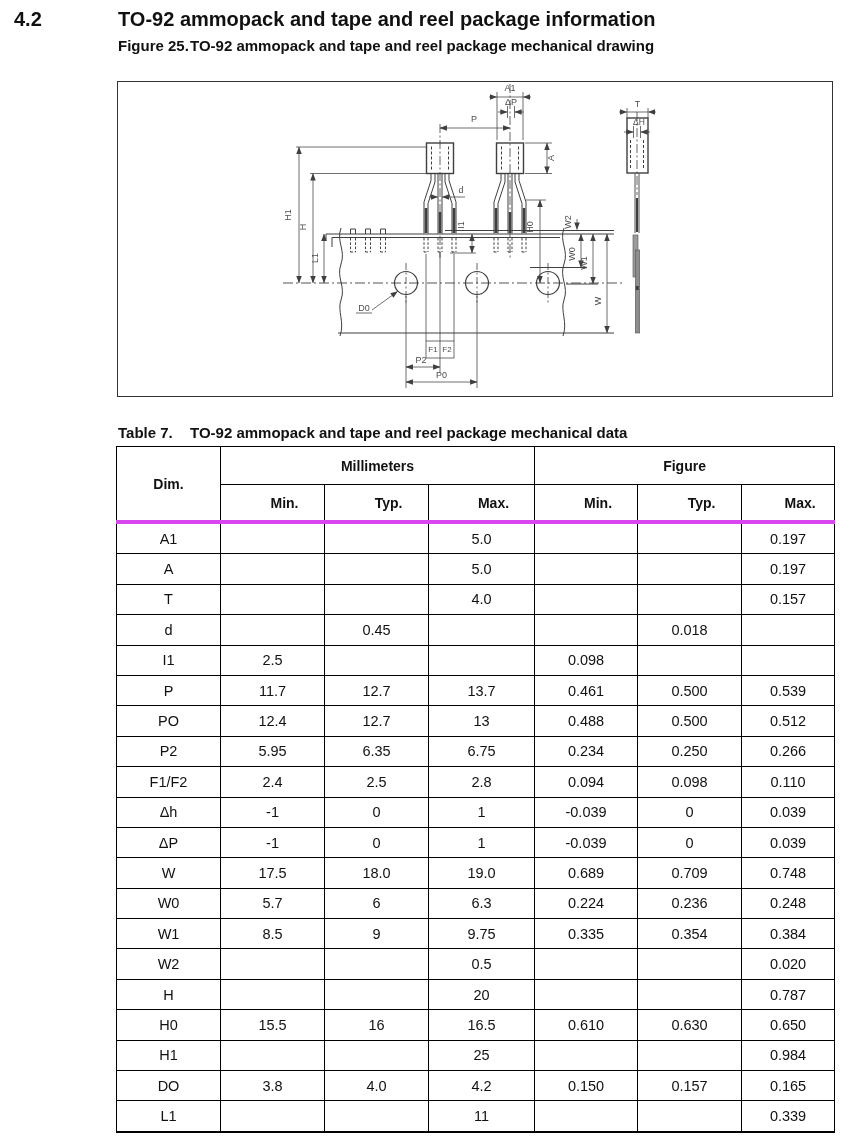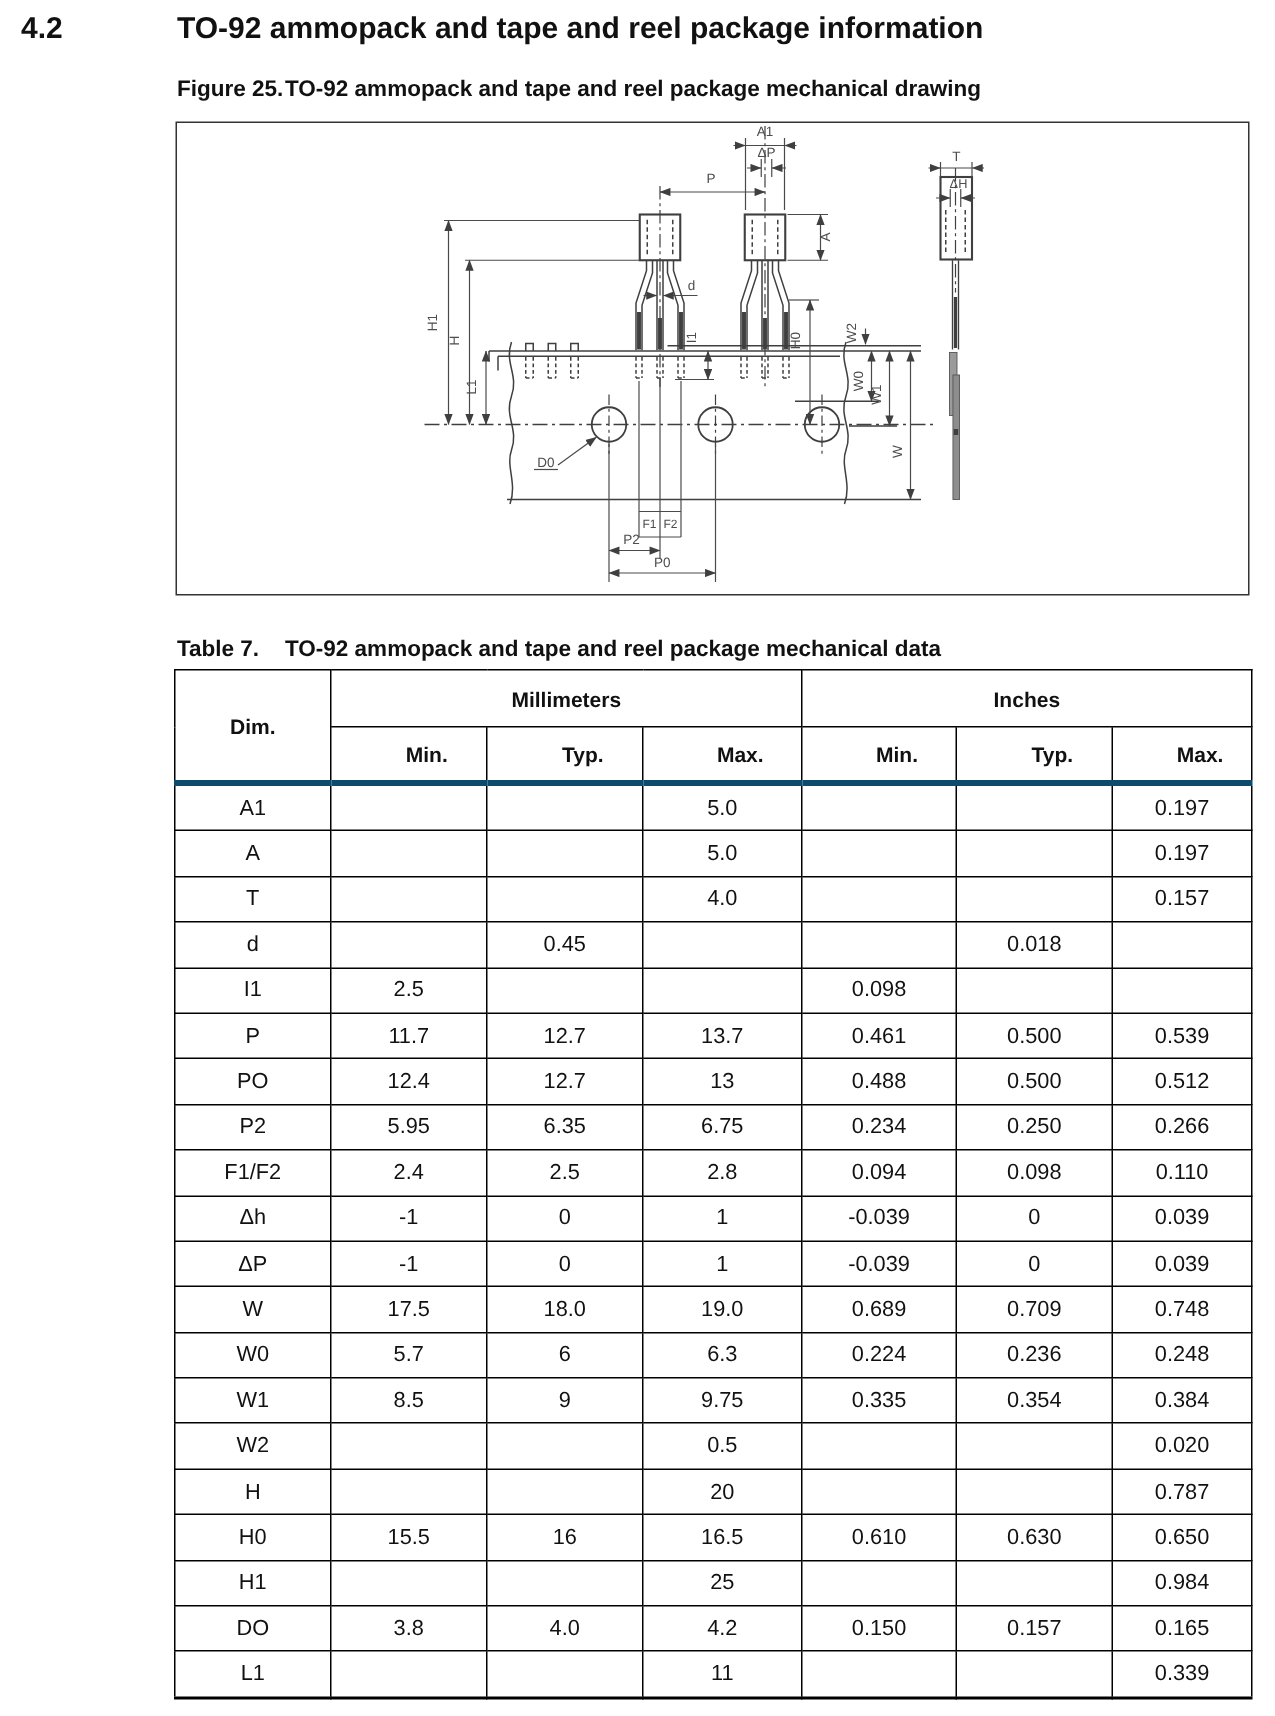--- a/index.html
+++ b/index.html
@@ -2,31 +2,31 @@
 <html><head>
 <meta charset="utf-8">
 <style>
   html,body{margin:0;padding:0;background:#fff;}
   .page{position:relative;width:850px;height:1144px;background:#fff;
         font-family:"Liberation Sans",sans-serif;color:#111;overflow:hidden;border-radius:15px;}
   .sec-num{position:absolute;left:14px;top:8px;font-size:20px;font-weight:bold;}
   .sec-title{position:absolute;left:118px;top:8px;font-size:20px;font-weight:bold;text-align:right;}
   .caption{position:absolute;left:118px;display:flex;font-size:15px;font-weight:bold;white-space:nowrap;}
   .caption .cap-label{display:inline-block;min-width:72px;}
-  .fig-caption{top:51px;}
+  .fig-caption{top:37px;}
   .tab-caption{top:424px;}
   .figure-box{position:absolute;left:117px;top:81px;width:716px;height:316px;
               border:1.5px solid #333;box-sizing:border-box;background:#fff;}
   table.dims{position:absolute;left:116px;top:446px;width:718px;border-collapse:collapse;
              table-layout:fixed;border:1.5px solid #000;}
   table.dims th, table.dims td{border:1px solid #000;padding:0;text-align:center;vertical-align:middle;}
   table.dims thead th{font-size:14px;font-weight:bold;}
   table.dims thead tr.h1 th{height:37px;}
   table.dims thead tr.h2 th{height:35px;padding-left:24px;}
-  table.dims thead tr.h2 th, table.dims th.dimhead{border-bottom:4px solid #0c4a6e;}
+  table.dims thead tr.h2 th, table.dims th.dimhead{border-bottom:4px solid #d946ef;}
   table.dims tbody td{height:29.4px;font-size:14.5px;font-weight:normal;}
   table.dims{border-bottom:2px solid #000;}
   svg text{font-family:"Liberation Sans",sans-serif;}
 </style>
 </head>
 <body>
 
 <div class="page">
 
   <div class="sec-num">4.2</div>
@@ -252,21 +252,21 @@
         <col style="width:104px">
         <col style="width:106px">
       <col style="width:103px">
         <col style="width:104px">
         <col style="width:93px">
     </colgroup>
     <thead>
       <tr class="h1">
         <th class="dimhead" rowspan="2">Dim.</th>
         <th colspan="3">Millimeters</th>
-        <th colspan="3">Inches</th>
+        <th colspan="3">Figure</th>
       </tr>
       <tr class="h2">
         <th>Min.</th>
         <th>Typ.</th>
         <th>Max.</th>
         <th>Min.</th>
         <th>Typ.</th>
         <th>Max.</th>
       </tr>
     </thead>

